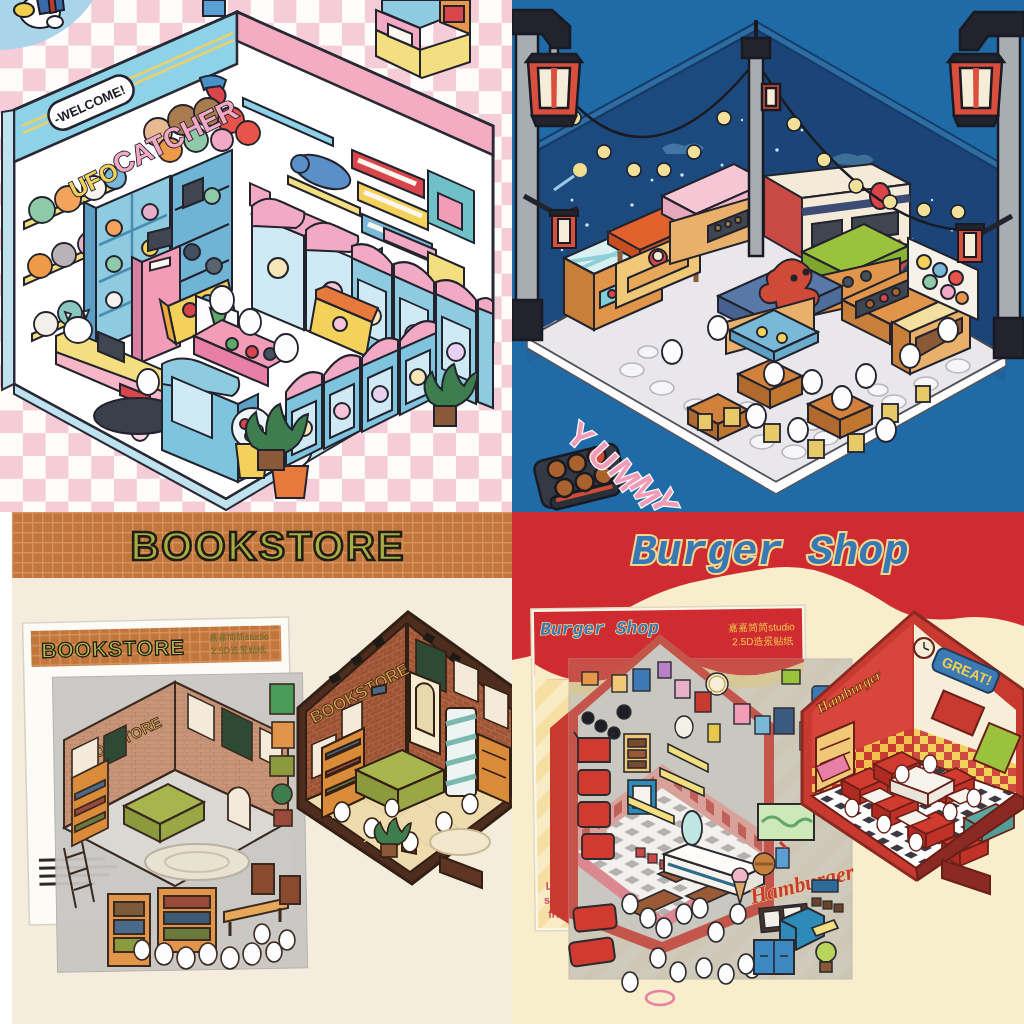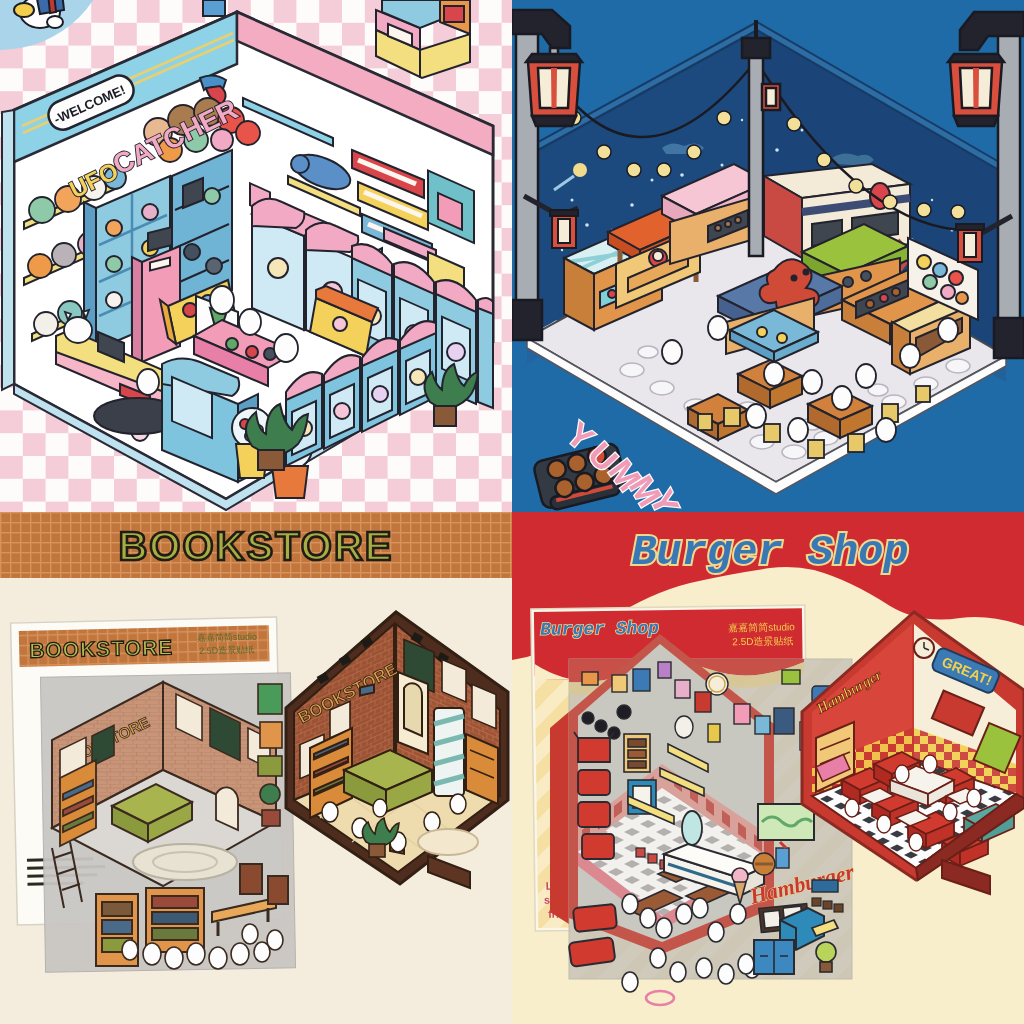--- a/index.html
+++ b/index.html
@@ -1,20 +1,20 @@
 <!DOCTYPE html>
 <html><head>
 <meta charset="utf-8">
 <style>
 html,body{margin:0;padding:0;background:#fff;}
 #page{position:relative;width:1024px;height:1024px;overflow:hidden;font-family:"Liberation Sans",sans-serif;}
 .q{position:absolute;width:512px;height:512px;}
 #q1{left:0;top:0;}
 #q2{left:512px;top:0;}
-#q3{left:0;top:512px;}
+#q3{left:12px;top:512px;}
 #q4{left:512px;top:512px;}
 </style>
 </head>
 <body>
 <div id="page">
 
 <div id="q1" class="q">
 <svg width="512" height="512" viewBox="0 0 512 512">
 <defs>
 <pattern id="chk" width="45.6" height="45.6" patternUnits="userSpaceOnUse">

